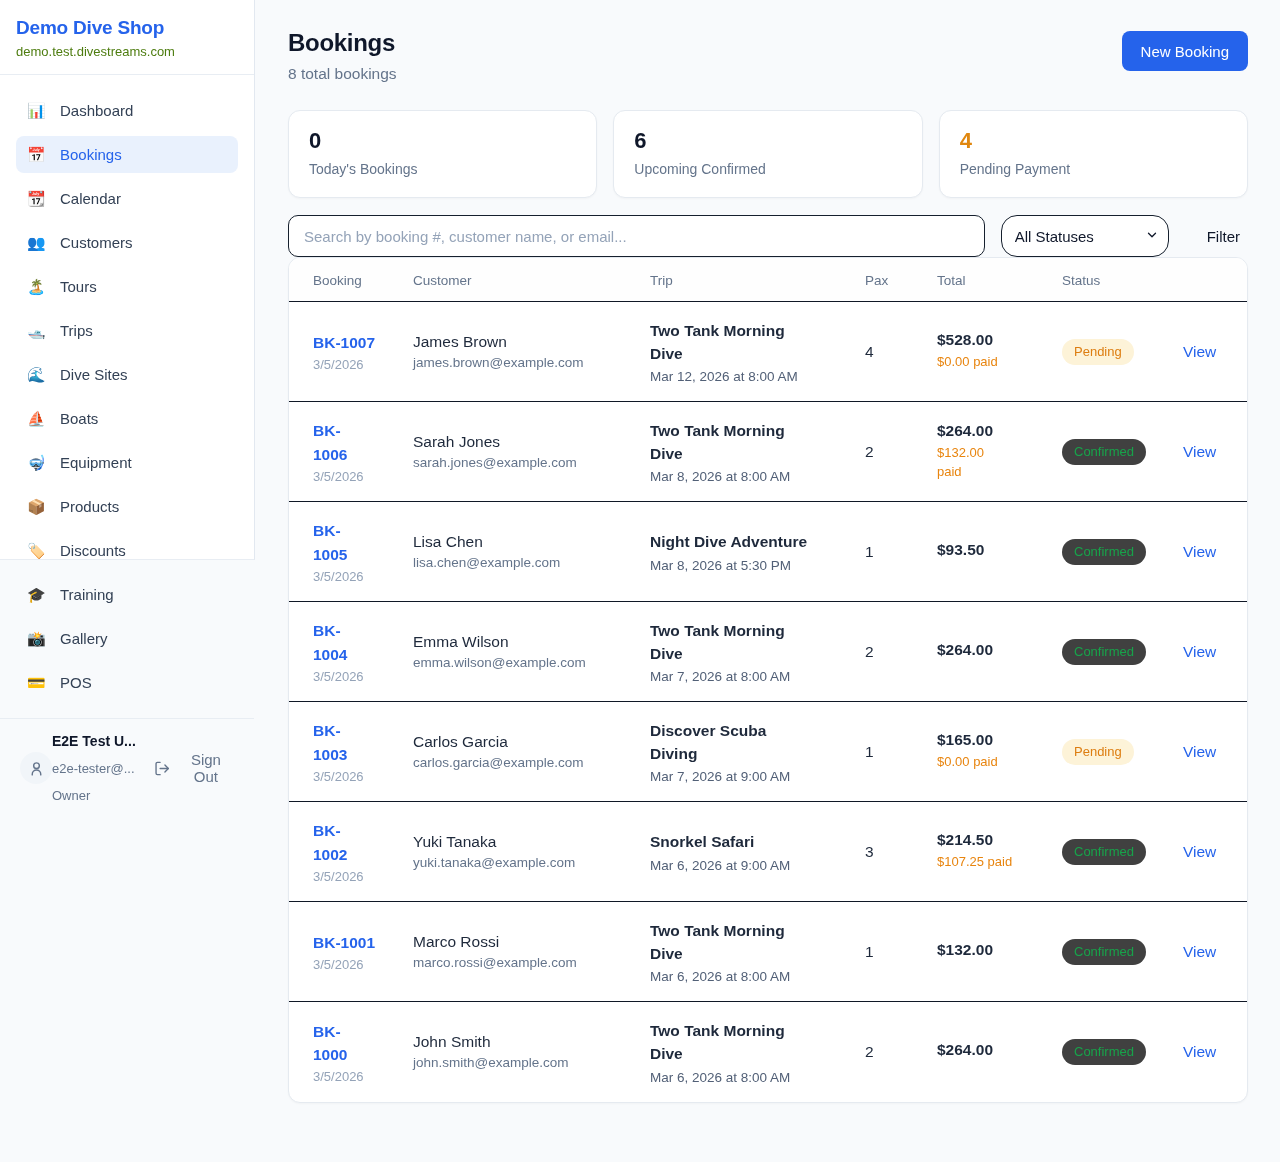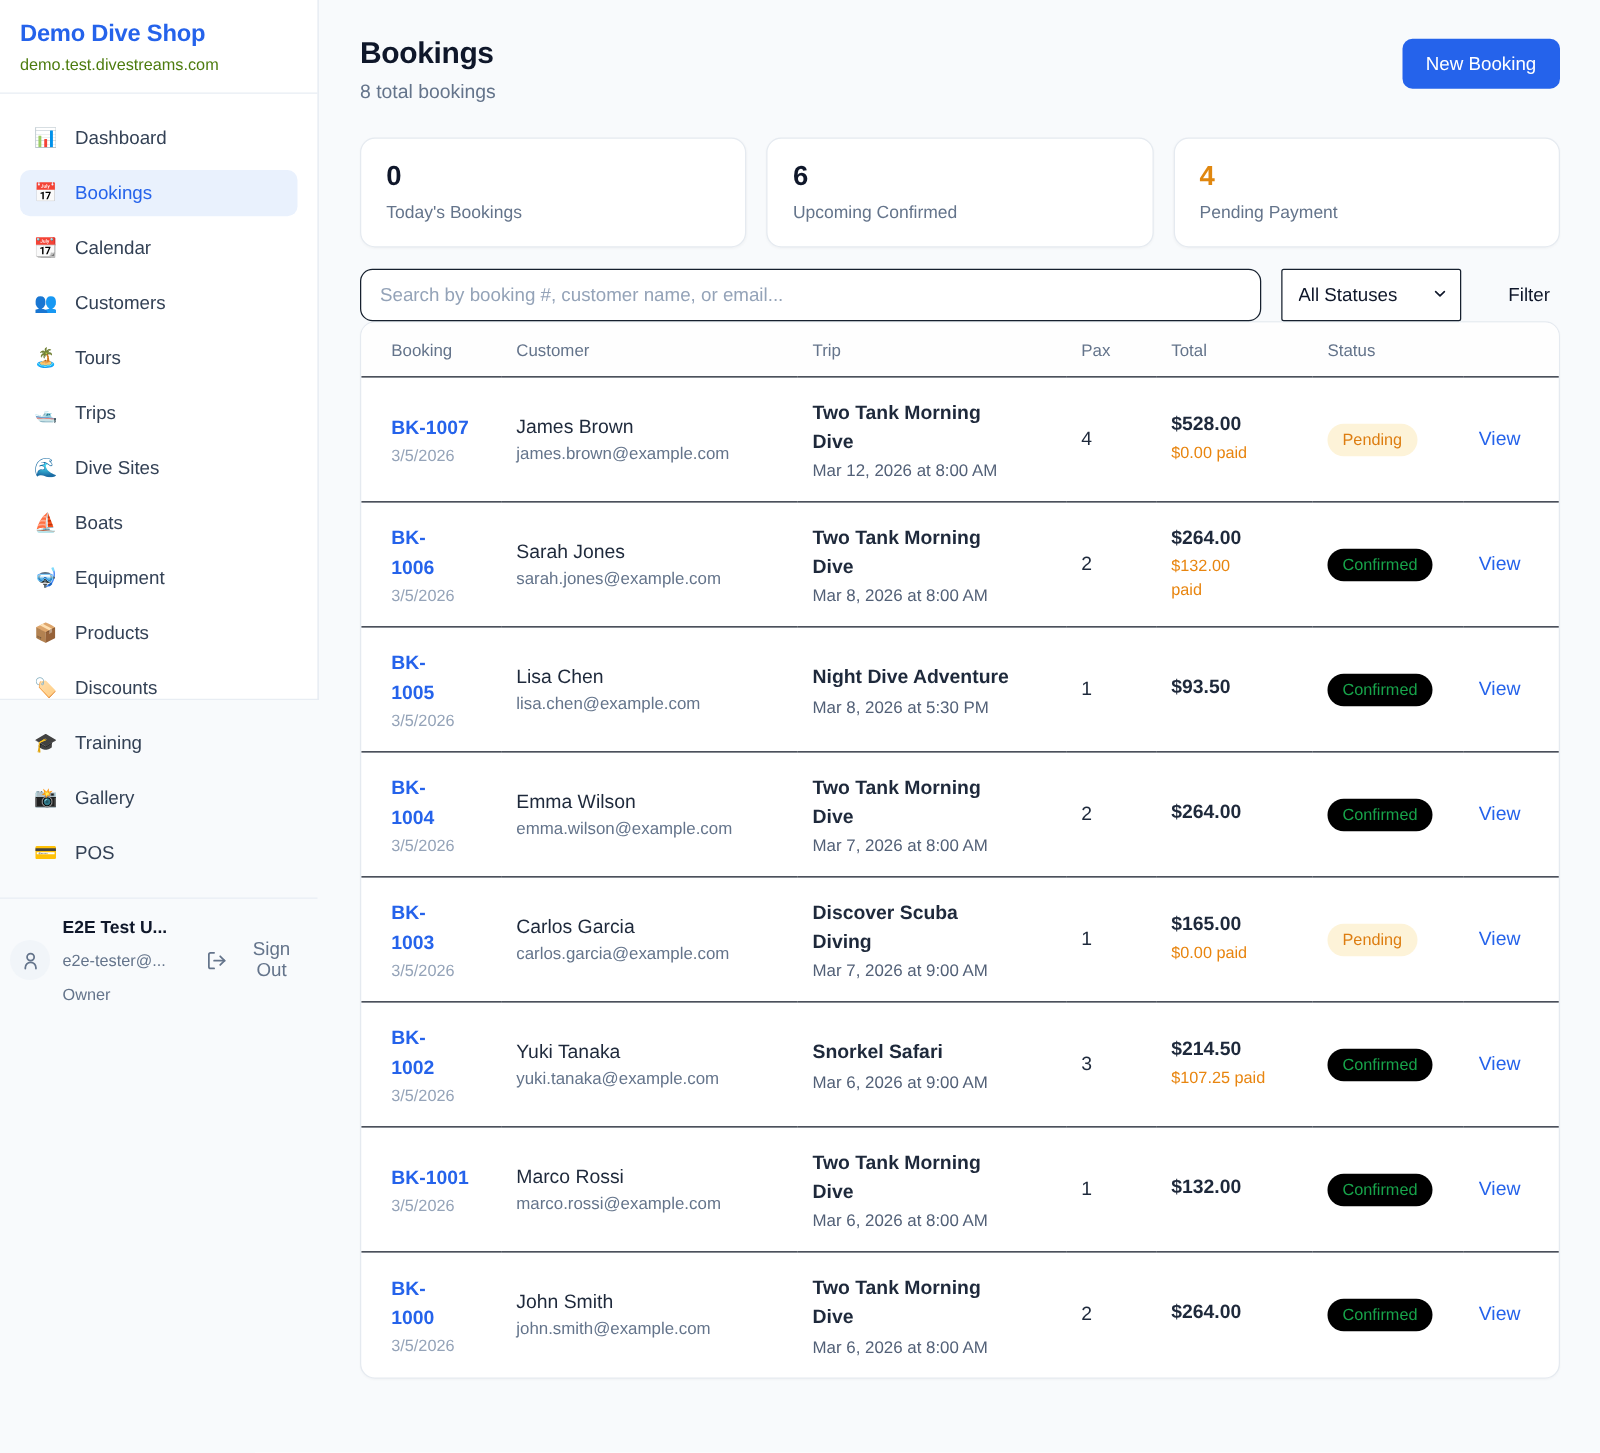--- a/index.html
+++ b/index.html
@@ -27,22 +27,22 @@
   .nav { padding:17px 16px 10px; flex:1; }
   .nav-item {
     display:flex; align-items:center; gap:13px;
     height:37px; padding:0 11px; margin-bottom:7px;
     border-radius:8px; font-size:15px; color:#334155; cursor:pointer;
   }
   .nav-item.active { background:#e9f1fd; color:#2563eb; font-weight:500; }
   .nav-icon { width:20px; font-size:15px; text-align:center; line-height:1; }
   .side-footer {
     border-top:1px solid #e8edf3;
-    padding:14px 8px 26px;
-    display:flex; align-items:center; gap:10px;
+    padding:14px 20px 26px;
+    display:flex; align-items:center; 
   }
   .avatar {
     width:32px; height:32px; border-radius:50%;
     background:#f1f5f9; flex:none;
     display:flex; align-items:center; justify-content:center;
   }
   .user-info { min-width:0; width:106px; }
   .user-name { font-size:14px; font-weight:700; color:#0f172a; white-space:nowrap; }
   .user-email, .user-role { font-size:13px; color:#64748b; margin-top:12px; white-space:nowrap; }
   .signout { margin-left:auto; display:flex; align-items:center; gap:7px;
@@ -73,22 +73,22 @@
   .controls { margin-top:17px; display:flex; align-items:center; }
   .search-input {
     flex:1; height:42px;
     border:1px solid #16202e; border-radius:10px;
     background:#fff; padding:0 15px;
     font-size:15px; color:#0f172a; font-family:inherit;
   }
   .search-input::placeholder { color:#94a3b8; }
   .select-wrap { position:relative; margin-left:16px; }
   .status-select {
-    height:42px; width:144px;
-    border:1px solid #16202e; border-radius:2px;
+    height:42px; width:168px;
+    border:1px solid #16202e; border-radius:16px;
     background:#fff; padding:0 28px 0 13px;
     font-size:15px; color:#0f172a; font-family:inherit;
     appearance:none; -webkit-appearance:none; cursor:pointer;
   }
   .select-chevron {
     position:absolute; right:10px; top:13px; pointer-events:none;
     color:#0f172a; display:flex;
   }
   .btn-filter {
     background:none; border:none; font-family:inherit; cursor:pointer;
@@ -123,21 +123,21 @@
   .trip-name { color:#1e293b; font-size:15.5px; font-weight:600; white-space:pre-line; line-height:1.5; }
   .trip-dt { color:#526077; font-size:13.5px; margin-top:4px; }
   .pax-val { color:#1e293b; font-size:15.5px; }
   .total-amt { color:#1e293b; font-size:15.5px; font-weight:700; }
   .total-paid { color:#e8850f; font-size:13px; margin-top:4px; white-space:pre-line; line-height:1.45; }
   .badge {
     display:inline-block; padding:5px 12px 6px; border-radius:999px;
     font-size:13px; font-weight:500;
   }
   .badge.pending { background:#fdf3d8; color:#dd7d10; }
-  .badge.confirmed { background:#000000; color:#17a34a; }
+  .badge.confirmed { background:#404040; color:#17a34a; }
   .view-link { color:#2563eb; font-size:15.5px; font-weight:500; cursor:pointer; }
 </style>
 </head>
 <body>
 
 <aside class="sidebar">
   <div class="brand">
     <div class="brand-name">Demo Dive Shop</div>
     <div class="brand-domain">demo.test.divestreams.com</div>
   </div>

